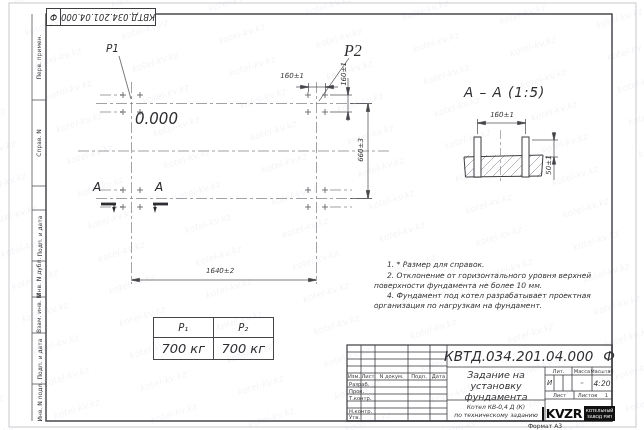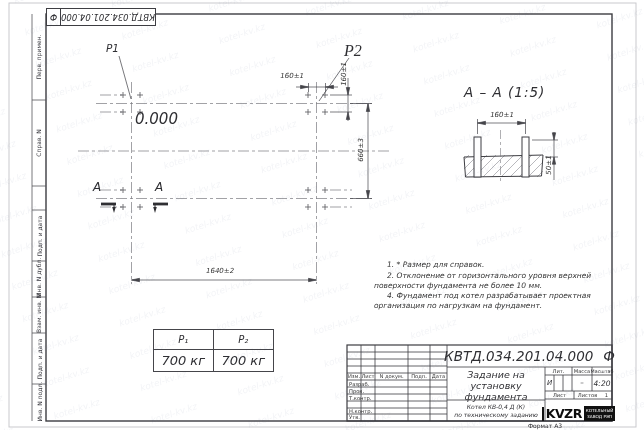--- a/index.html
+++ b/index.html
@@ -15,21 +15,21 @@
   .rot90{transform:rotate(-90deg);}
   .rot180{transform:rotate(180deg);}
   .marginlabel{font-size:6px;line-height:14px;height:14px;text-align:center;color:#3a3a40;}
   .dimtxt{font-size:7px;color:#333;}
   .stamp-top{left:46px;top:8px;width:110px;height:18px;display:flex;background:#fff;
     border:1px solid #3d3d42;box-sizing:border-box;z-index:3;}
   .stamp-top .num{flex:1;display:flex;align-items:center;justify-content:center;
     font-size:8.5px;font-style:italic;}
   .stamp-top .suf{width:15px;border-left:1px solid #3d3d42;display:flex;align-items:center;
     justify-content:center;font-size:8.5px;font-style:italic;}
-  .loadtable{left:153px;top:329px;width:119px;height:41px;border:1px solid #45454a;
+  .loadtable{left:153px;top:317px;width:119px;height:41px;border:1px solid #45454a;
     display:grid;grid-template-columns:1fr 1fr;grid-template-rows:20px 1fr;z-index:2;}
   .loadtable .cell{display:flex;align-items:center;justify-content:center;
     font-style:italic;font-size:10px;border-right:1px solid #45454a;border-bottom:1px solid #45454a;}
   .loadtable .cell:nth-child(2n){border-right:none;}
   .loadtable .cell:nth-child(3),.loadtable .cell:nth-child(4){border-bottom:none;font-size:13px;}
   .notes{left:352px;top:260px;width:260px;z-index:2;font-size:7.5px;line-height:9.8px;
     font-style:italic;color:#333;margin-left:22px;}
   .notes p{margin:0 0 1px 0;text-indent:13px;}
   .tb-small{font-size:5.2px;color:#333;line-height:7px;}
   .logo-box{display:flex;align-items:flex-end;justify-content:center;gap:2px;}

